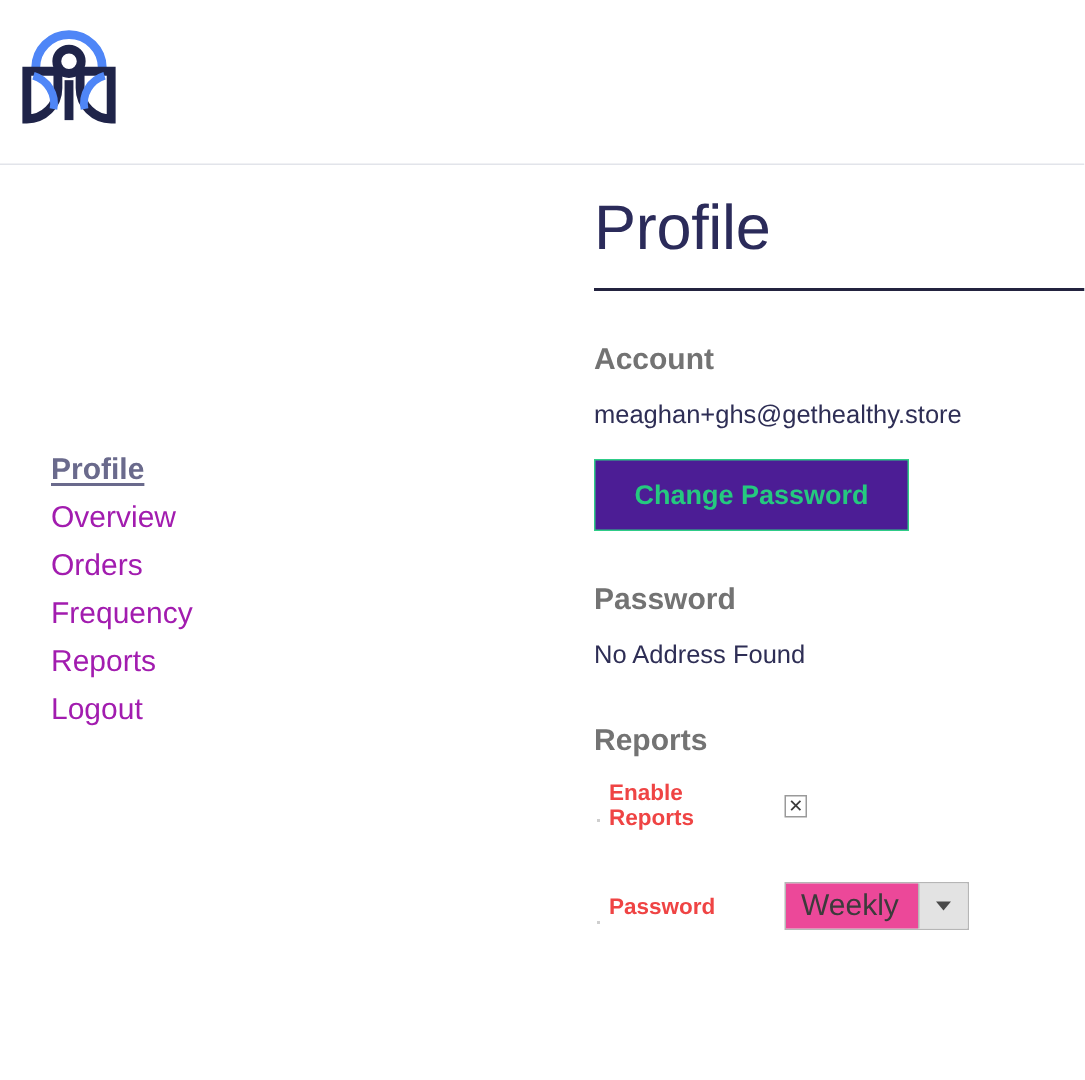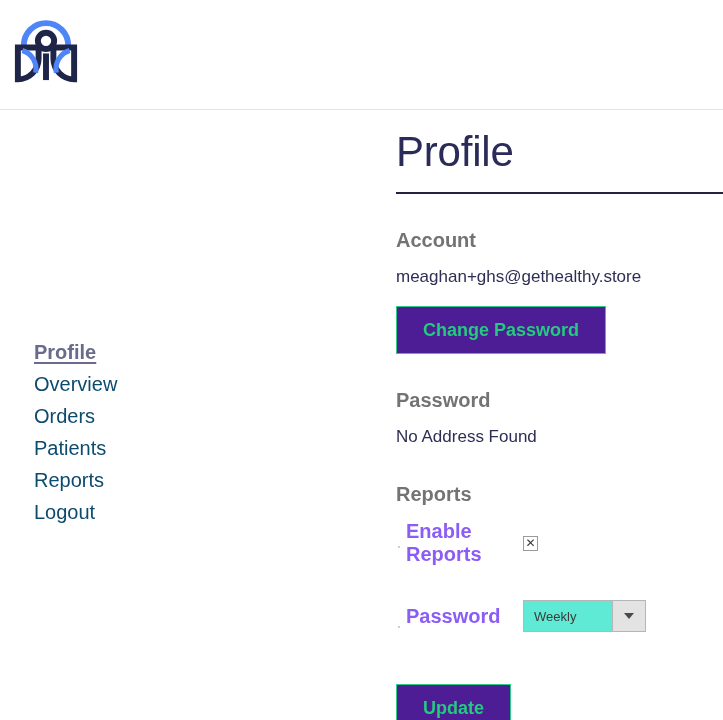--- a/index.html
+++ b/index.html
@@ -48,21 +48,21 @@
     margin: 0;
     padding: 0;
   }
   .nav-item {
     margin: 0 0 10px 0;
   }
   .nav-link {
     display: inline-block;
     font-size: 20px;
     line-height: 22px;
-    color: #0c4a6e;
+    color: #a21caf;
     text-decoration: none;
     cursor: pointer;
   }
   .nav-link.is-active {
     font-weight: bold;
     color: #6a6a8c;
     text-decoration: underline;
     text-underline-offset: 3px;
   }
 
@@ -136,23 +136,23 @@
   .form-row::before {
     content: "";
     position: absolute;
     left: -8px;
     top: 26px;
     width: 2px;
     height: 2px;
     background: #cfcfcf;
   }
   .form-label {
-    font-size: 20px;
-    font-weight: bold;
-    color: #8b5cf6;
+    font-size: 15px;
+    font-weight: bold;
+    color: #ef4444;
     width: 104px;
     flex: 0 0 104px;
   }
   .checkbox-box {
     width: 15px;
     height: 15px;
     box-sizing: border-box;
     border: 1px solid #9a9a9a;
     background: #ffffff;
     display: inline-flex;
@@ -171,24 +171,24 @@
     border: 1px solid #b6b6b6;
     background: #ffffff;
     height: 30px;
     margin-left: 13px;
     cursor: pointer;
   }
   .select-value {
     display: flex;
     align-items: center;
     padding: 0 10px;
-    font-size: 13px;
+    font-size: 20px;
     color: #3b3b3b;
     min-width: 68px;
-    background: #5eead4;
+    background: #ec4899;
   }
   .select-arrow {
     width: 32px;
     background: #e3e3e3;
     border-left: 1px solid #b6b6b6;
     display: flex;
     align-items: center;
     justify-content: center;
   }
   .select-arrow i {
@@ -226,21 +226,21 @@
       <li class="nav-item">
         <a class="nav-link is-active">Profile</a>
       </li>
       <li class="nav-item">
         <a class="nav-link">Overview</a>
       </li>
       <li class="nav-item">
         <a class="nav-link">Orders</a>
       </li>
       <li class="nav-item">
-        <a class="nav-link">Patients</a>
+        <a class="nav-link">Frequency</a>
       </li>
       <li class="nav-item">
         <a class="nav-link">Reports</a>
       </li>
       <li class="nav-item">
         <a class="nav-link">Logout</a>
       </li>
     </ul>
   </nav>
 
@@ -272,19 +272,16 @@
           <span class="form-label">Password</span>
           <span class="select-wrap">
             <span class="select-value">Weekly</span>
             <span class="select-arrow">
                 <i></i>
               </span>
           </span>
         </li>
       </ul>
 
-      <div class="update-wrap">
-        <button class="btn-outline">Update</button>
-      </div>
     </section>
   </main>
 
 </div>
 
 </body></html>

